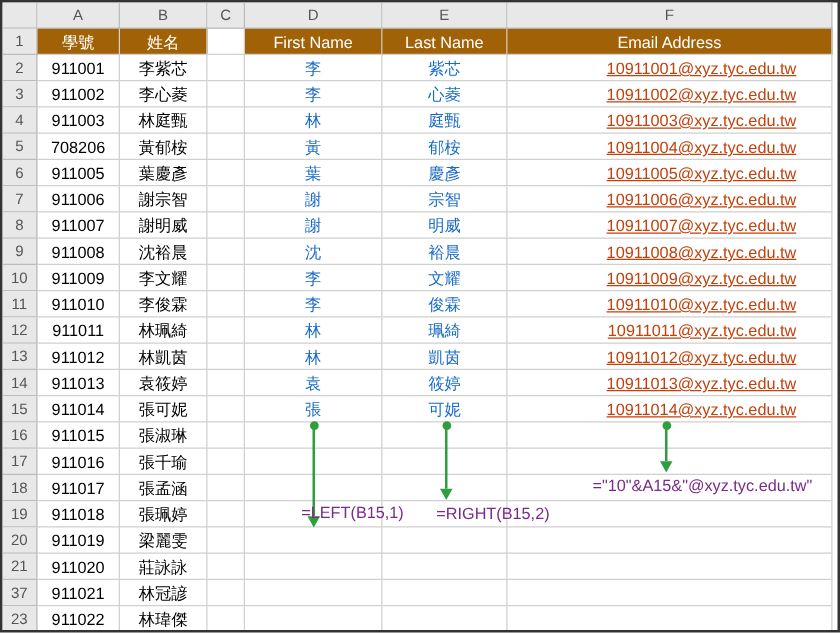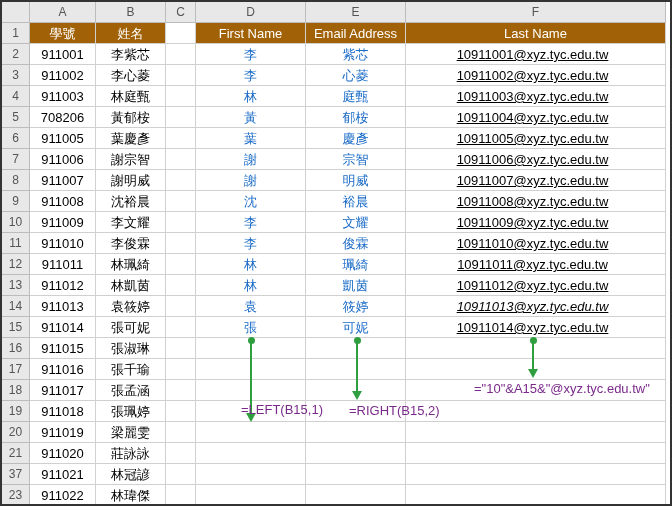--- a/index.html
+++ b/index.html
@@ -48,21 +48,21 @@
   }
   .hdr-blue {
     background: #a16207;
     color: #fff;
     text-align: center;
     font-weight: normal;
   }
   .col-a { text-align: center; }
   .col-b { text-align: center; }
   .col-d, .col-e { text-align: center; color: #1a6bc7; }
-  .col-f { text-align: center; color: #000000; padding-right: 10px; }
+  .col-f { text-align: right; color: #c2410c; padding-right: 28px; }
   .empty { }
   .corner {
     background: #e8e8e8;
     border-right: 1px solid #bcbcbc;
     border-bottom: 1px solid #bcbcbc;
     height: 21px;
   }
   .annotation {
     position: absolute;
     color: #7a2a8a;
@@ -100,22 +100,22 @@
     <div class="colhead">B</div>
     <div class="colhead">C</div>
     <div class="colhead">D</div>
     <div class="colhead">E</div>
     <div class="colhead">F</div>
     <div class="rowhead">1</div>
     <div class="cell hdr-blue">學號</div>
     <div class="cell hdr-blue">姓名</div>
     <div class="cell empty"></div>
     <div class="cell hdr-blue">First Name</div>
+    <div class="cell hdr-blue">Last Name</div>
     <div class="cell hdr-blue" style="text-align:center">Email Address</div>
-    <div class="cell hdr-blue">Last Name</div>
     <div class="rowhead">2</div>
     <div class="cell col-a">911001</div>
     <div class="cell col-b">李紫芯</div>
     <div class="cell empty"></div>
     <div class="cell col-d">李</div>
     <div class="cell col-e">紫芯</div>
     <div class="cell col-f"><span style="text-decoration: underline;">10911001@xyz.tyc.edu.tw</span></div>
     <div class="rowhead">3</div>
     <div class="cell col-a">911002</div>
     <div class="cell col-b">李心菱</div>
@@ -192,21 +192,21 @@
     <div class="cell empty"></div>
     <div class="cell col-d">林</div>
     <div class="cell col-e">凱茵</div>
     <div class="cell col-f"><span style="text-decoration: underline;">10911012@xyz.tyc.edu.tw</span></div>
     <div class="rowhead">14</div>
     <div class="cell col-a">911013</div>
     <div class="cell col-b">袁筱婷</div>
     <div class="cell empty"></div>
     <div class="cell col-d">袁</div>
     <div class="cell col-e">筱婷</div>
-    <div class="cell col-f"><span style="text-decoration: underline; font-style: italic;">10911013@xyz.tyc.edu.tw</span></div>
+    <div class="cell col-f"><span style="text-decoration: underline;">10911013@xyz.tyc.edu.tw</span></div>
     <div class="rowhead">15</div>
     <div class="cell col-a">911014</div>
     <div class="cell col-b">張可妮</div>
     <div class="cell empty"></div>
     <div class="cell col-d">張</div>
     <div class="cell col-e">可妮</div>
     <div class="cell col-f"><span style="text-decoration: underline;">10911014@xyz.tyc.edu.tw</span></div>
     <div class="rowhead">16</div>
     <div class="cell col-a">911015</div>
     <div class="cell col-b">張淑琳</div>

